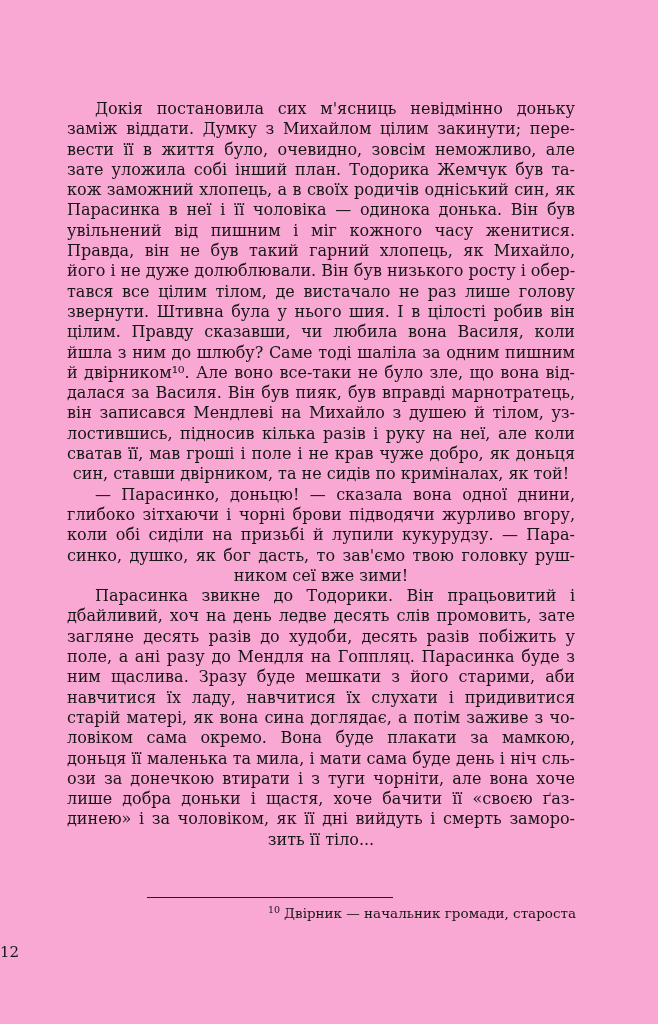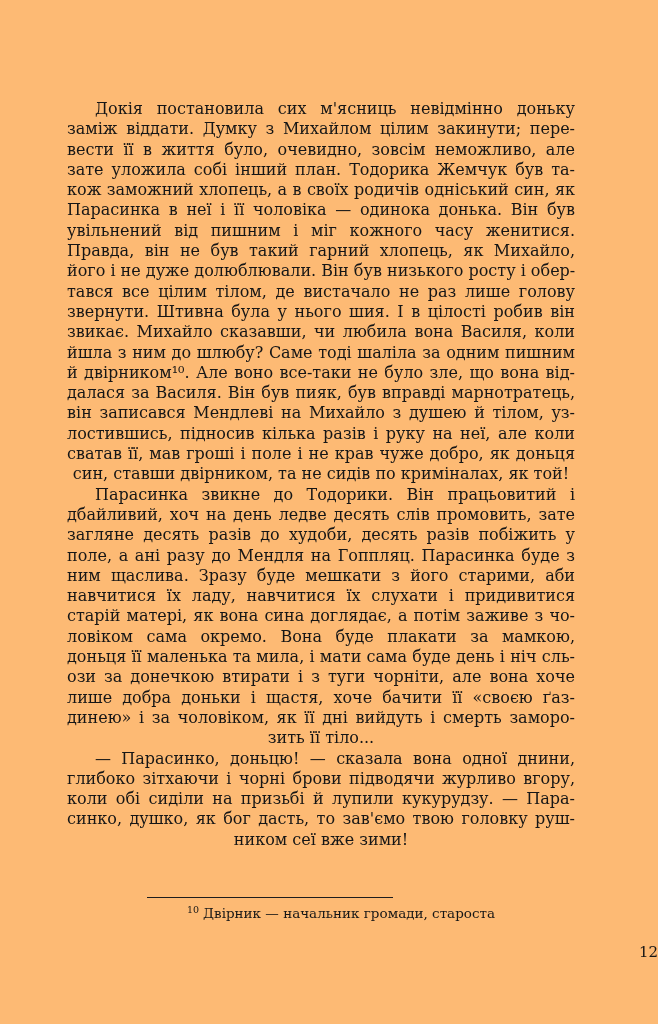--- a/index.html
+++ b/index.html
@@ -11,21 +11,21 @@
   }
   body {
     background: #ffffff;
     font-family: "DejaVu Serif", "Liberation Serif", serif;
     color: #161616;
   }
   .page {
     position: relative;
     width: 658px;
     height: 1024px;
-    background: #fdba74;
+    background: #f9a8d4;
   }
   .text-block {
     position: absolute;
     left: 67px;
     top: 99px;
     width: 508px;
     font-size: 16px;
     line-height: 20.3px;
   }
   .paragraph { margin: 0; padding: 0; }
@@ -48,84 +48,84 @@
     height: 0;
     border-top: 1.6px solid #1d1d1d;
   }
   .footnote {
     position: absolute;
     left: 106px;
     top: 905px;
     width: 470px;
     font-size: 13.5px;
     line-height: 17px;
-    text-align: center;
+    text-align: right;
   }
   .footnote sup {
     font-size: 9.5px;
     margin-right: 4px;
     line-height: 0;
   }
   .page-number {
     position: absolute;
     left: 0;
     top: 943px;
     width: 658px;
-    text-align: right;
+    text-align: left;
     font-size: 15px;
   }
 </style>
 </head>
 <body style="background: rgb(255, 255, 255); color: rgb(22, 22, 22);">
 
 <div class="page">
   <main class="text-block">
       <div class="paragraph">
         <div class="line pfirst">Докія постановила сих м'ясниць невідмінно доньку</div>
         <div class="line">заміж віддати. Думку з Михайлом цілим закинути; пере-</div>
         <div class="line">вести її в життя було, очевидно, зовсім неможливо, але</div>
         <div class="line">зате уложила собі інший план. Тодорика Жемчук був та-</div>
         <div class="line">кож заможний хлопець, а в своїх родичів одніський син, як</div>
         <div class="line">Парасинка в неї і її чоловіка — одинока донька. Він був</div>
         <div class="line">увільнений від пишним і міг кожного часу женитися.</div>
         <div class="line">Правда, він не був такий гарний хлопець, як Михайло,</div>
         <div class="line">його і не дуже долюблювали. Він був низького росту і обер-</div>
         <div class="line">тався все цілим тілом, де вистачало не раз лише голову</div>
         <div class="line">звернути. Штивна була у нього шия. І в цілості робив він</div>
-        <div class="line">звикає. Михайло сказавши, чи любила вона Василя, коли</div>
+        <div class="line">цілим. Правду сказавши, чи любила вона Василя, коли</div>
         <div class="line">йшла з ним до шлюбу? Саме тоді шаліла за одним пишним</div>
         <div class="line">й двірником¹⁰. Але воно все-таки не було зле, що вона від-</div>
         <div class="line">далася за Василя. Він був пияк, був вправді марнотратець,</div>
         <div class="line">він записався Мендлеві на Михайло з душею й тілом, уз-</div>
         <div class="line">лостившись, підносив кілька разів і руку на неї, але коли</div>
         <div class="line">сватав її, мав гроші і поле і не крав чуже добро, як доньця</div>
         <div class="line plast">син, ставши двірником, та не сидів по криміналах, як той!</div>
+      </div>
+      <div class="paragraph">
+        <div class="line pfirst">— Парасинко, доньцю! — сказала вона одної днини,</div>
+        <div class="line">глибоко зітхаючи і чорні брови підводячи журливо вгору,</div>
+        <div class="line">коли обі сиділи на призьбі й лупили кукурудзу. — Пара-</div>
+        <div class="line">синко, душко, як бог дасть, то зав'ємо твою головку руш-</div>
+        <div class="line plast">ником сеї вже зими!</div>
       </div>
       <div class="paragraph">
         <div class="line pfirst">Парасинка звикне до Тодорики. Він працьовитий і</div>
         <div class="line">дбайливий, хоч на день ледве десять слів промовить, зате</div>
         <div class="line">загляне десять разів до худоби, десять разів побіжить у</div>
         <div class="line">поле, а ані разу до Мендля на Гоппляц. Парасинка буде з</div>
         <div class="line">ним щаслива. Зразу буде мешкати з його старими, аби</div>
         <div class="line">навчитися їх ладу, навчитися їх слухати і придивитися</div>
         <div class="line">старій матері, як вона сина доглядає, а потім заживе з чо-</div>
         <div class="line">ловіком сама окремо. Вона буде плакати за мамкою,</div>
         <div class="line">доньця її маленька та мила, і мати сама буде день і ніч сль-</div>
         <div class="line">ози за донечкою втирати і з туги чорніти, але вона хоче</div>
         <div class="line">лише добра доньки і щастя, хоче бачити її «своєю ґаз-</div>
         <div class="line">динею» і за чоловіком, як її дні вийдуть і смерть заморо-</div>
         <div class="line plast">зить її тіло...</div>
       </div>
-      <div class="paragraph">
-        <div class="line pfirst">— Парасинко, доньцю! — сказала вона одної днини,</div>
-        <div class="line">глибоко зітхаючи і чорні брови підводячи журливо вгору,</div>
-        <div class="line">коли обі сиділи на призьбі й лупили кукурудзу. — Пара-</div>
-        <div class="line">синко, душко, як бог дасть, то зав'ємо твою головку руш-</div>
-        <div class="line plast">ником сеї вже зими!</div>
-      </div>
     </main>
 
   <div class="footnote-rule"></div>
 
   <div class="footnote">
     <sup>10</sup><span>Двірник — начальник громади, староста</span>
   </div>
 
   <div class="page-number">12</div>
 </div>

